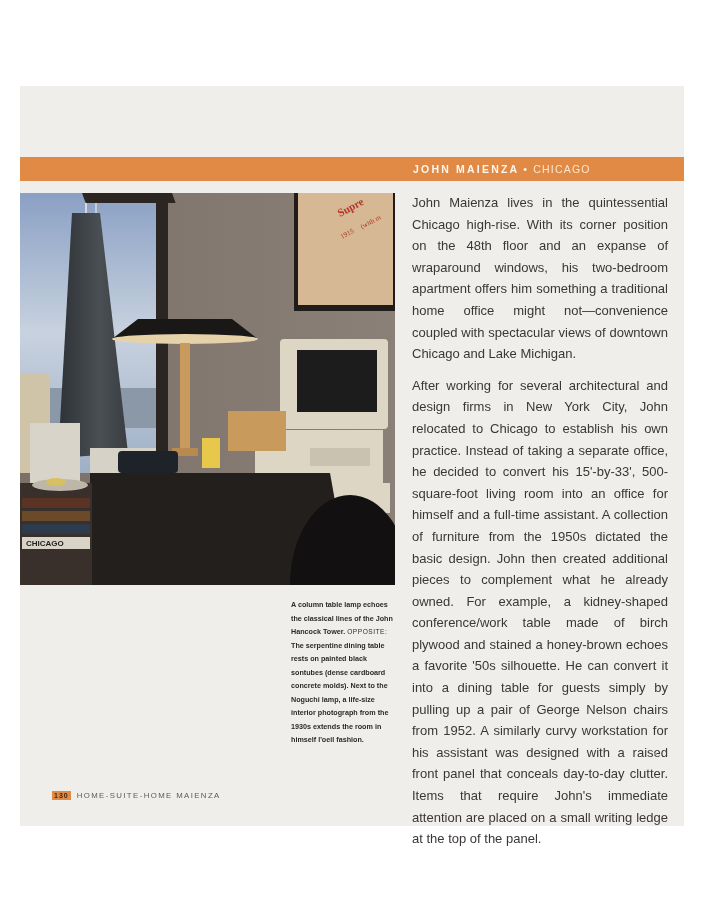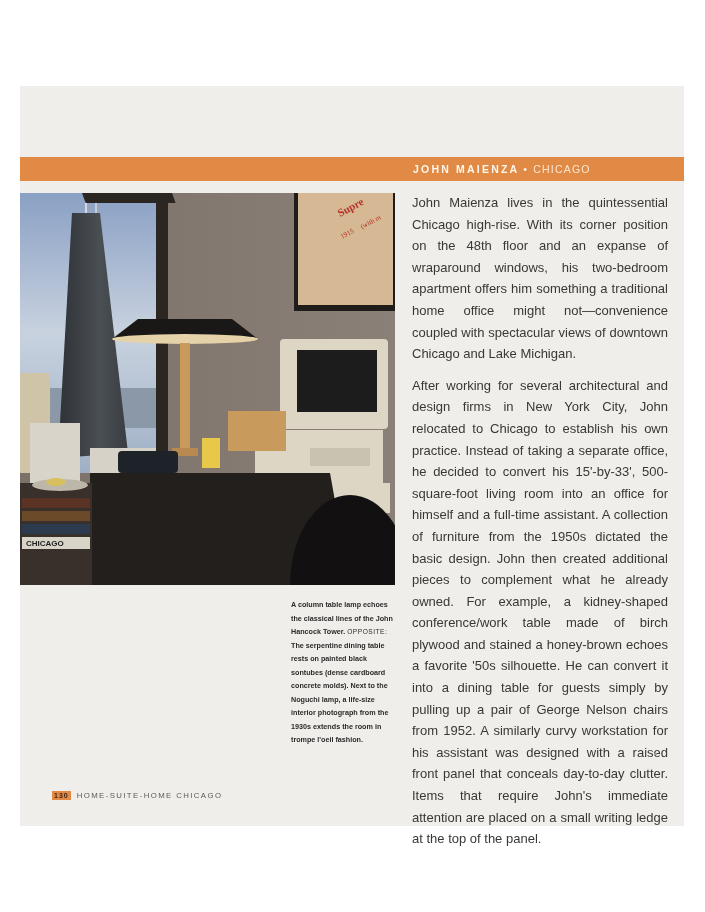--- a/index.html
+++ b/index.html
@@ -96,20 +96,20 @@
 </div>
 
 <div class="body-text">
   <p>John Maienza lives in the quintessential Chicago high-rise. With its corner position on the 48th floor and an expanse of wraparound windows, his two-bedroom apartment offers him something a traditional home office might not—convenience coupled with spectacular views of downtown Chicago and Lake Michigan.</p>
   <p>After working for several architectural and design firms in New York City, John relocated to Chicago to establish his own practice. Instead of taking a separate office, he decided to convert his 15'-by-33', 500-square-foot living room into an office for himself and a full-time assistant. A collection of furniture from the 1950s dictated the basic design. John then created additional pieces to complement what he already owned. For example, a kidney-shaped conference/work table made of birch plywood and stained a honey-brown echoes a favorite '50s silhouette. He can convert it into a dining table for guests simply by pulling up a pair of George Nelson chairs from 1952. A similarly curvy workstation for his assistant was designed with a raised front panel that conceals day-to-day clutter. Items that require John's immediate attention are placed on a small writing ledge at the top of the panel.</p>
 </div>
 
 <div class="caption">
   <span>A column table lamp echoes the classical lines of the John Hancock Tower.</span>
   <span class="opp">OPPOSITE:</span>
-  <span>The serpentine dining table rests on painted black sontubes (dense cardboard concrete molds). Next to the Noguchi lamp, a life-size interior photograph from the 1930s extends the room in trompe l'oeil fashion.</span>
+  <span>The serpentine dining table rests on painted black sontubes (dense cardboard concrete molds). Next to the Noguchi lamp, a life-size interior photograph from the 1930s extends the room in himself l'oeil fashion.</span>
 </div>
 
 <div class="footer">
-  <span class="folio">130</span><span>HOME-SUITE-HOME CHICAGO</span>
+  <span class="folio">130</span><span>HOME-SUITE-HOME MAIENZA</span>
 </div>
 
 <div class="speck"></div>
 
 </body></html>

